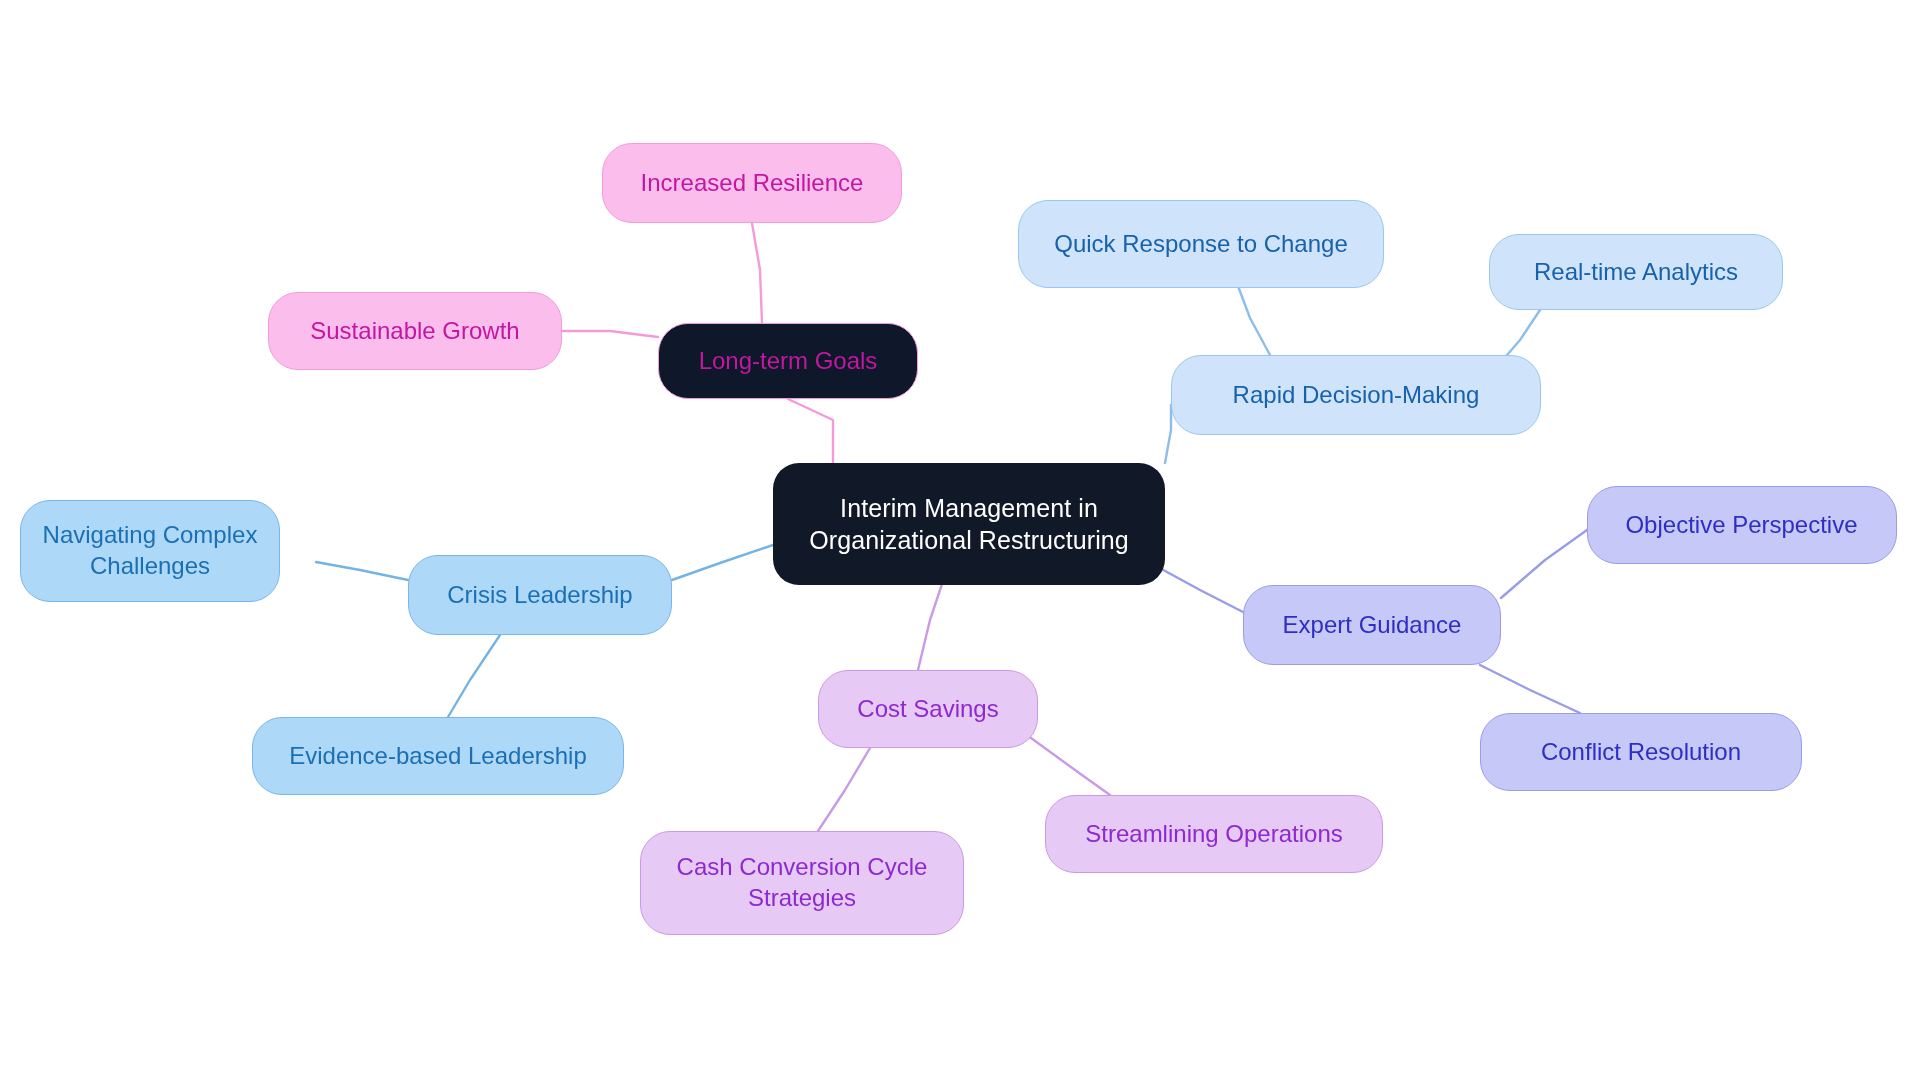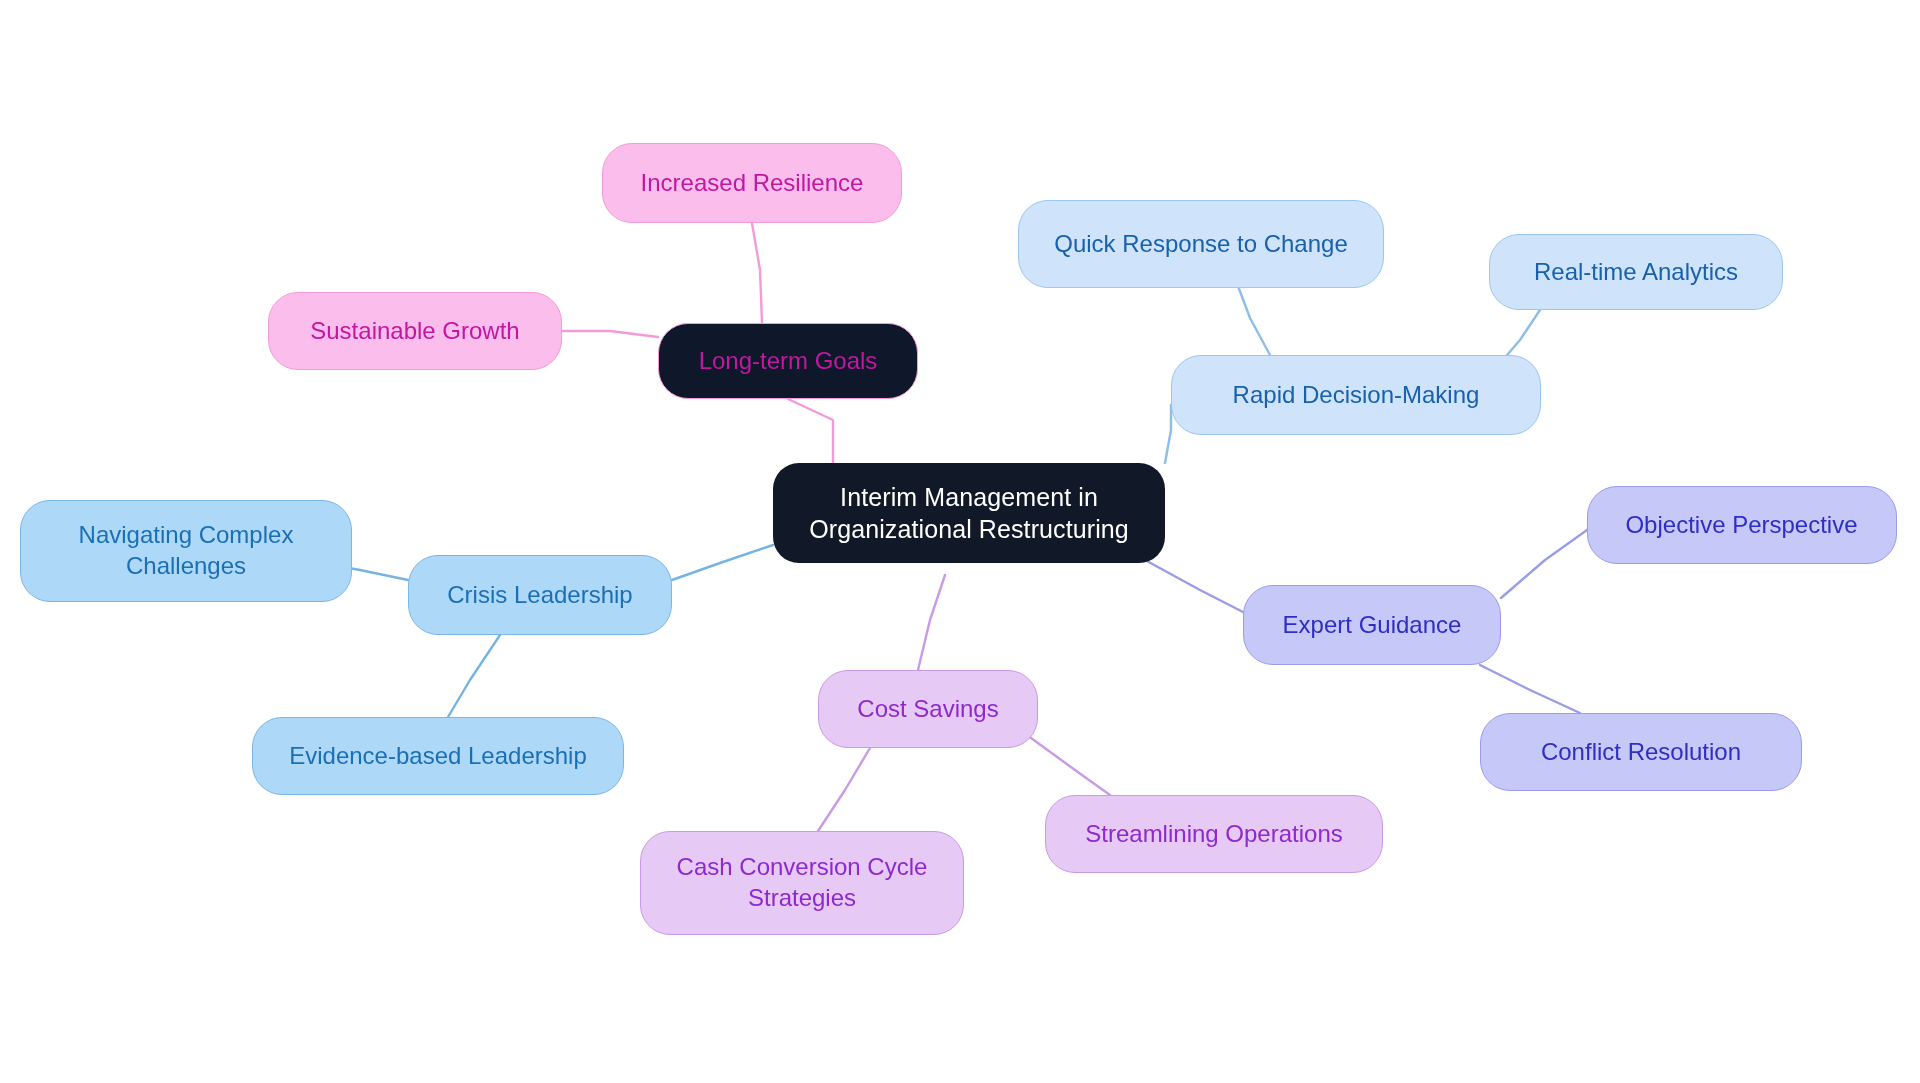--- a/index.html
+++ b/index.html
@@ -66,30 +66,30 @@
       <polyline points="408,580 360,570 316,562" fill="none" stroke="#74b3e4" stroke-width="2.4" stroke-linecap="round" stroke-linejoin="round"></polyline>
       <polyline points="500,635 470,680 448,717" fill="none" stroke="#74b3e4" stroke-width="2.4" stroke-linecap="round" stroke-linejoin="round"></polyline>
       <polyline points="945,575 930,620 918,670" fill="none" stroke="#c99ae6" stroke-width="2.4" stroke-linecap="round" stroke-linejoin="round"></polyline>
       <polyline points="870,748 845,790 818,831" fill="none" stroke="#c99ae6" stroke-width="2.4" stroke-linecap="round" stroke-linejoin="round"></polyline>
       <polyline points="1020,730 1075,770 1110,795" fill="none" stroke="#c99ae6" stroke-width="2.4" stroke-linecap="round" stroke-linejoin="round"></polyline>
       <polyline points="1145,560 1200,590 1243,612" fill="none" stroke="#9a9ce8" stroke-width="2.4" stroke-linecap="round" stroke-linejoin="round"></polyline>
       <polyline points="1501,598 1545,560 1587,530" fill="none" stroke="#9a9ce8" stroke-width="2.4" stroke-linecap="round" stroke-linejoin="round"></polyline>
       <polyline points="1480,665 1530,690 1580,713" fill="none" stroke="#9a9ce8" stroke-width="2.4" stroke-linecap="round" stroke-linejoin="round"></polyline>
     </svg>
   <div id="nodes">
-      <div class="node root" style="left: 773px; top: 463px; width: 392px; height: 100px; background: rgb(17, 24, 39); color: rgb(255, 255, 255);"><span>Interim Management in
+      <div class="node root" style="left: 773px; top: 463px; width: 392px; height: 122px; background: rgb(17, 24, 39); color: rgb(255, 255, 255);"><span>Interim Management in
 Organizational Restructuring</span></div>
       <div class="node branch" style="left: 658px; top: 323px; width: 260px; height: 76px; background: #0f172a; color: rgb(194, 23, 159); border-color: rgb(244, 154, 216);"><span>Long-term Goals</span></div>
       <div class="node leaf" style="left: 602px; top: 143px; width: 300px; height: 80px; background: rgb(251, 189, 236); color: rgb(194, 23, 159); border-color: rgb(244, 154, 216);"><span>Increased Resilience</span></div>
       <div class="node leaf" style="left: 268px; top: 292px; width: 294px; height: 78px; background: rgb(251, 189, 236); color: rgb(194, 23, 159); border-color: rgb(244, 154, 216);"><span>Sustainable Growth</span></div>
       <div class="node branch" style="left: 1171px; top: 355px; width: 370px; height: 80px; background: rgb(207, 228, 251); color: rgb(23, 97, 173); border-color: rgb(156, 198, 240);"><span>Rapid Decision-Making</span></div>
       <div class="node branch" style="left: 1018px; top: 200px; width: 366px; height: 88px; background: rgb(207, 228, 251); color: rgb(23, 97, 173); border-color: rgb(156, 198, 240);"><span>Quick Response to Change</span></div>
       <div class="node branch" style="left: 1489px; top: 234px; width: 294px; height: 76px; background: rgb(207, 228, 251); color: rgb(23, 97, 173); border-color: rgb(156, 198, 240);"><span>Real-time Analytics</span></div>
       <div class="node branch" style="left: 408px; top: 555px; width: 264px; height: 80px; background: rgb(174, 216, 247); color: rgb(27, 111, 181); border-color: rgb(122, 182, 232); align-items: center;"><span>Crisis Leadership</span></div>
-      <div class="node branch" style="left: 20px; top: 500px; width: 332px; height: 102px; background: rgb(174, 216, 247); color: rgb(27, 111, 181); border-color: rgb(122, 182, 232);"><span>Navigating Complex
+      <div class="node branch" style="left: 20px; top: 500px; width: 260px; height: 102px; background: rgb(174, 216, 247); color: rgb(27, 111, 181); border-color: rgb(122, 182, 232);"><span>Navigating Complex
 Challenges</span></div>
       <div class="node branch" style="left: 252px; top: 717px; width: 372px; height: 78px; background: rgb(174, 216, 247); color: rgb(27, 111, 181); border-color: rgb(122, 182, 232);"><span>Evidence-based Leadership</span></div>
       <div class="node branch" style="left: 818px; top: 670px; width: 220px; height: 78px; background: rgb(230, 201, 245); color: rgb(141, 41, 207); border-color: rgb(201, 154, 230);"><span>Cost Savings</span></div>
       <div class="node branch" style="left: 640px; top: 831px; width: 324px; height: 104px; background: rgb(230, 201, 245); color: rgb(141, 41, 207); border-color: rgb(201, 154, 230);"><span>Cash Conversion Cycle
 Strategies</span></div>
       <div class="node branch" style="left: 1045px; top: 795px; width: 338px; height: 78px; background: rgb(230, 201, 245); color: rgb(141, 41, 207); border-color: rgb(201, 154, 230);"><span>Streamlining Operations</span></div>
       <div class="node branch" style="left: 1243px; top: 585px; width: 258px; height: 80px; background: rgb(198, 200, 247); color: rgb(46, 46, 196); border-color: rgb(154, 156, 232);"><span>Expert Guidance</span></div>
       <div class="node branch" style="left: 1587px; top: 486px; width: 310px; height: 78px; background: rgb(198, 200, 247); color: rgb(46, 46, 196); border-color: rgb(154, 156, 232); padding-left: 13px;"><span>Objective Perspective</span></div>
       <div class="node branch" style="left: 1480px; top: 713px; width: 322px; height: 78px; background: rgb(198, 200, 247); color: rgb(46, 46, 196); border-color: rgb(154, 156, 232);"><span>Conflict Resolution</span></div>
     </div>

